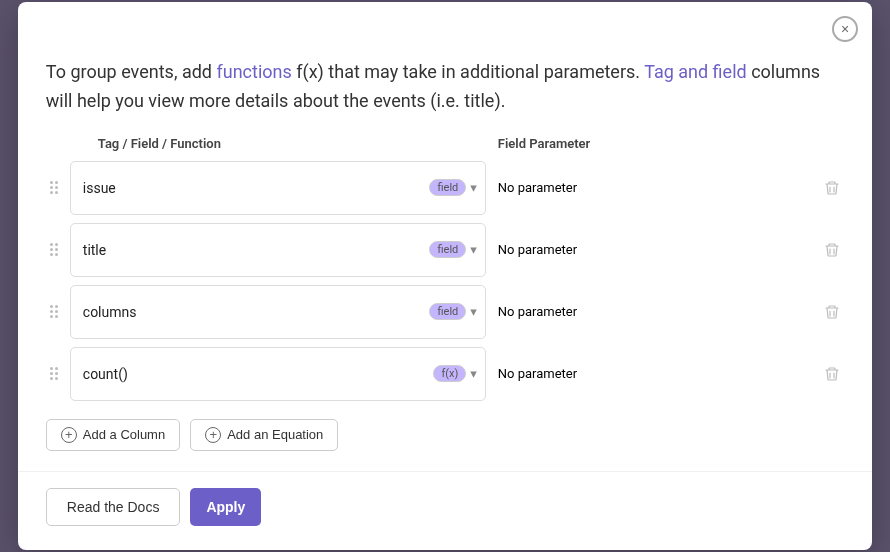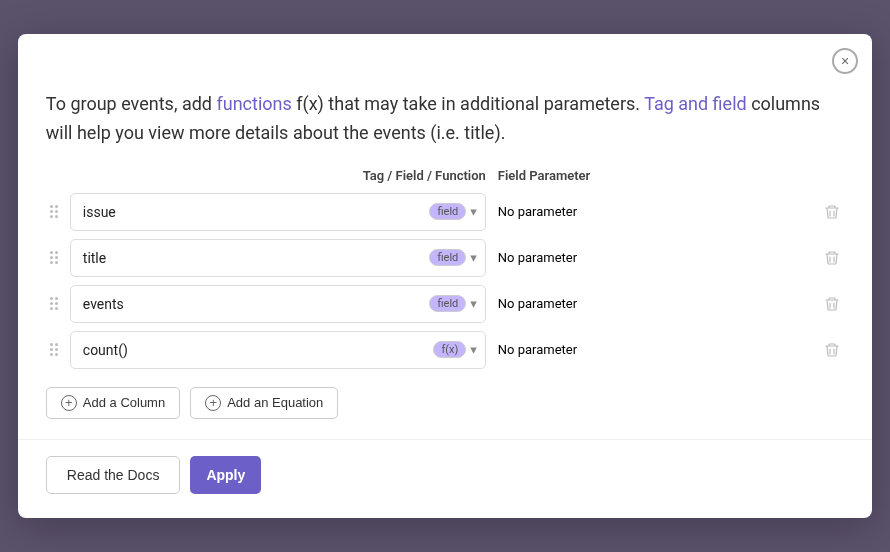--- a/index.html
+++ b/index.html
@@ -73,21 +73,21 @@
       display: grid;
       grid-template-columns: 440px 1fr;
       gap: 0;
     }
     .col-header {
       font-size: 13px;
       font-weight: 600;
       color: #444;
       padding-bottom: 10px;
     }
-    .col-header:first-child { padding-left: 52px; text-align: right; }
+    .col-header:first-child { padding-left: 52px; }
     .col-header:last-child { padding-left: 12px; }
     .rows-area {
       display: flex;
       flex-direction: column;
       gap: 8px;
     }
     .row-item {
       display: grid;
       grid-template-columns: 440px 1fr;
       align-items: center;
@@ -121,21 +121,21 @@
       height: 3px;
       background: #bbb;
       border-radius: 50%;
     }
     .field-input-wrap {
       flex: 1;
       border: 1px solid #ddd;
       border-radius: 5px;
       display: flex;
       align-items: center;
-      height: 38px;
+      height: 54px;
       padding: 0 8px 0 12px;
       background: #fff;
     }
     .field-name {
       flex: 1;
       font-size: 14px;
       color: #222;
     }
     .field-badge-wrap {
       display: flex;
@@ -346,21 +346,21 @@
                     <div class="drag-dot"></div>
                     <div class="drag-dot"></div>
                   </div>
                 <div class="drag-dot-row">
                     <div class="drag-dot"></div>
                     <div class="drag-dot"></div>
                   </div>
               </div>
             </div>
             <div class="field-input-wrap">
-              <span class="field-name">events</span>
+              <span class="field-name">columns</span>
               <div class="field-badge-wrap">
                 <span class="badge">field</span>
                 <span class="chevron-icon">▾</span>
               </div>
             </div>
           </div>
           <div class="row-right">
             <span class="no-param">No parameter</span>
             <button class="delete-btn">
               <svg class="trash-icon" viewBox="0 0 16 16" fill="none" xmlns="http://www.w3.org/2000/svg">

